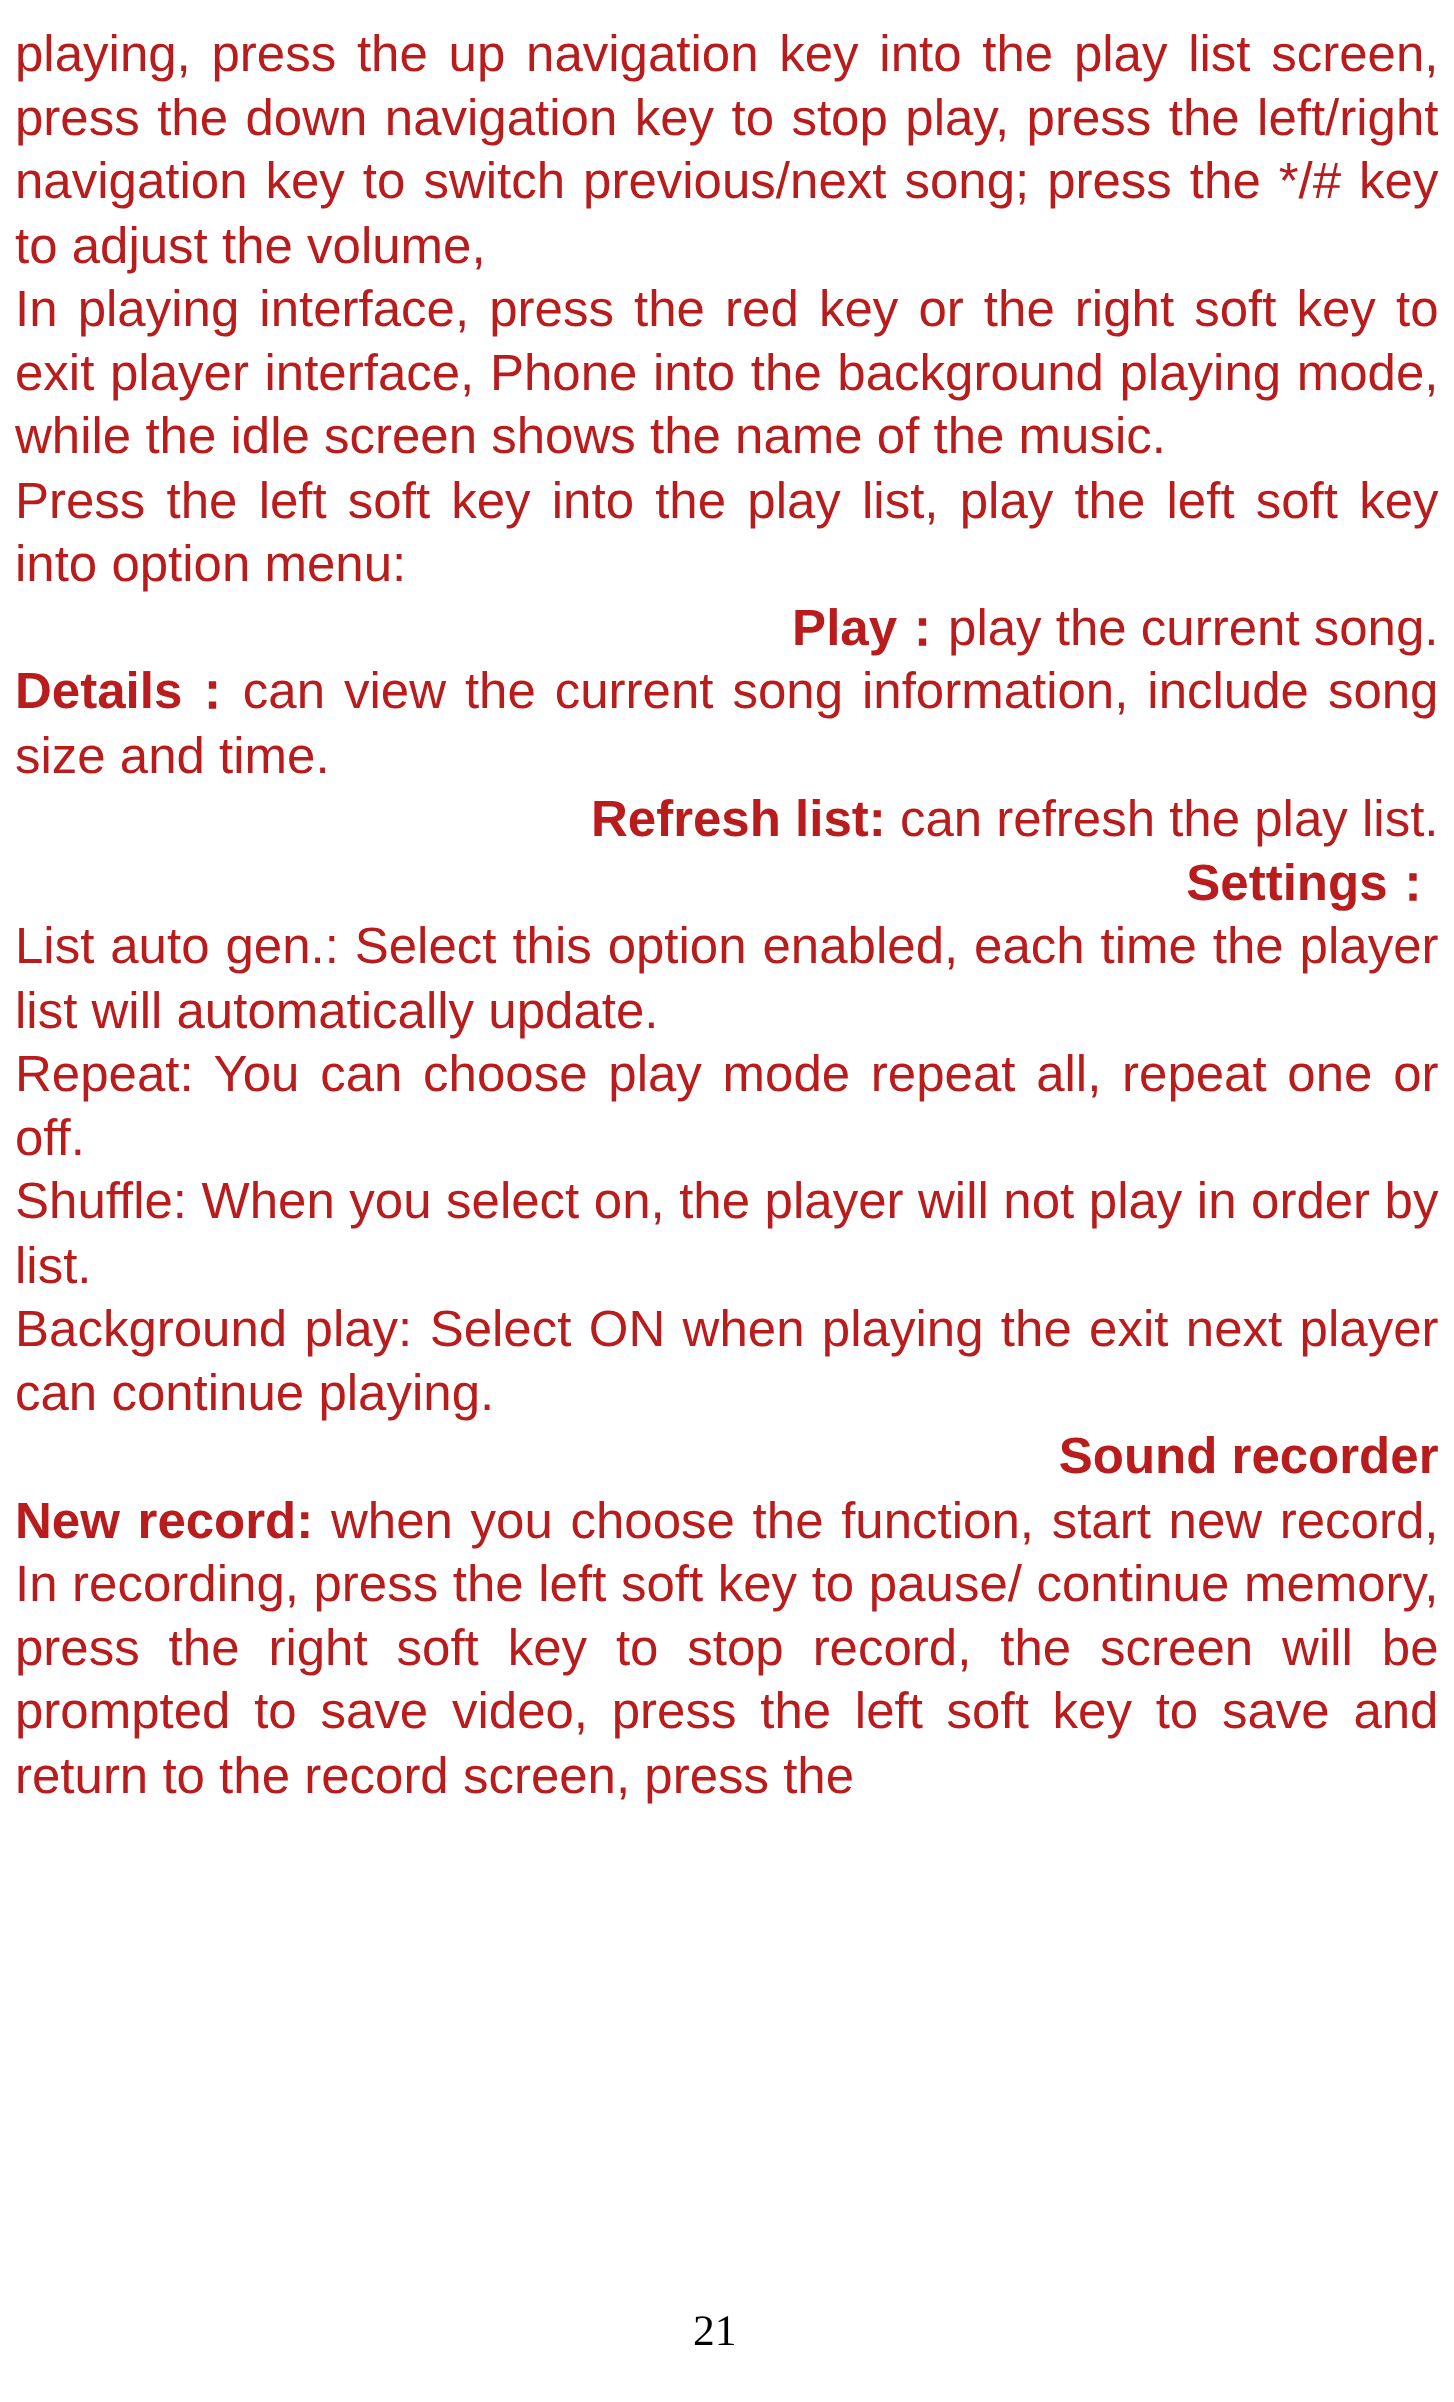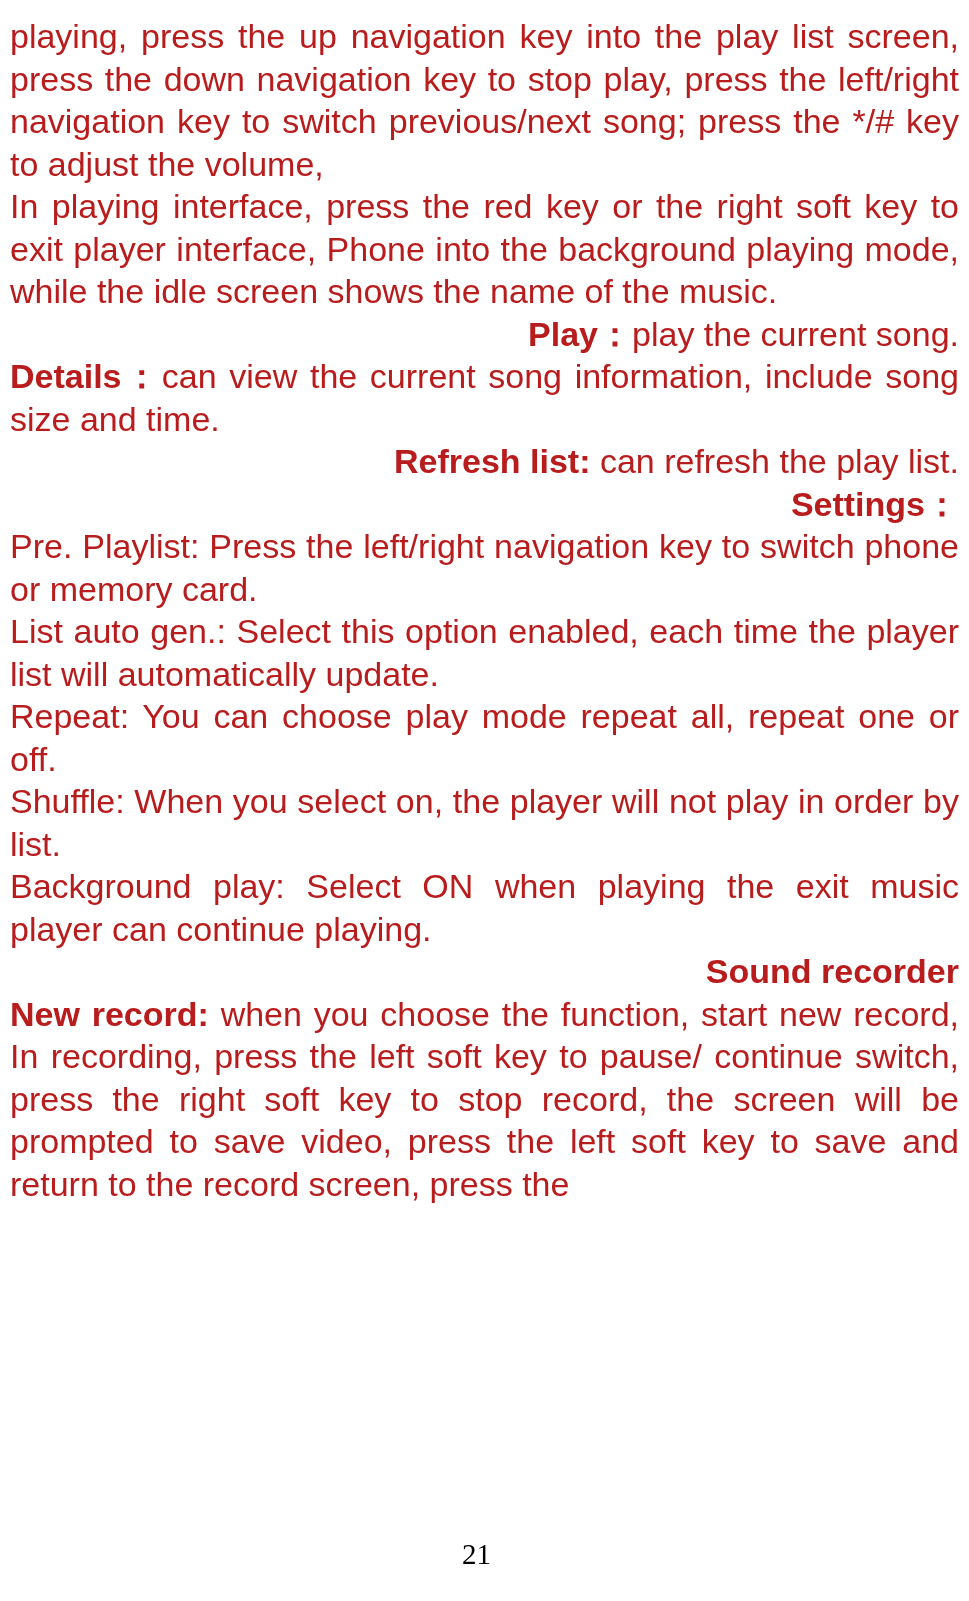--- a/index.html
+++ b/index.html
@@ -40,46 +40,46 @@
       font-size: 29px;
       color: #000000;
     }
   </style>
 </head>
 <body>
 
 <div class="content">
   <div class="para">playing, press the up navigation key into the play list screen, press the down navigation key to stop play, press the left/right navigation key to switch previous/next song; press the */# key to adjust the volume,</div>
   <div class="para">In playing interface, press the red key or the right soft key to exit player interface, Phone into the background playing mode, while the idle screen shows the name of the music.</div>
+  <div class="para">Press the left soft key into the play list, play the left soft key into option menu:</div>
 
   <div class="para-left">
     <span class="bold">Play：</span><span>play the current song.</span>
   </div>
 
   <div class="para">
     <span class="bold">Details：</span><span>can view the current song information, include song size and time.</span>
   </div>
 
   <div class="para-left">
     <span class="bold">Refresh list:</span><span> can refresh the play list.</span>
   </div>
 
   <div class="para-left">
     <span class="bold">Settings：</span>
   </div>
 
-  <div class="para">Pre. Playlist: Press the left/right navigation key to switch phone or memory card.</div>
   <div class="para">List auto gen.: Select this option enabled, each time the player list will automatically update.</div>
   <div class="para">Repeat: You can choose play mode repeat all, repeat one or off.</div>
   <div class="para">Shuffle: When you select on, the player will not play in order by list.</div>
-  <div class="para">Background play:  Select ON when playing the exit music player can continue playing.</div>
+  <div class="para">Background play:  Select ON when playing the exit next player can continue playing.</div>
 
   <div class="para-left">
     <span class="bold">Sound recorder</span>
   </div>
 
 
   <div class="para">
-    <span class="bold">New record:</span><span> when you choose the function, start new record, In recording, press the left soft key to pause/ continue switch, press the right soft key to stop record, the screen will be prompted to save video, press the left soft key to save and return to the record screen, press the</span>
+    <span class="bold">New record:</span><span> when you choose the function, start new record, In recording, press the left soft key to pause/ continue memory, press the right soft key to stop record, the screen will be prompted to save video, press the left soft key to save and return to the record screen, press the</span>
   </div>
 </div>
 
 <div class="page-number">21</div>
 
 </body></html>

